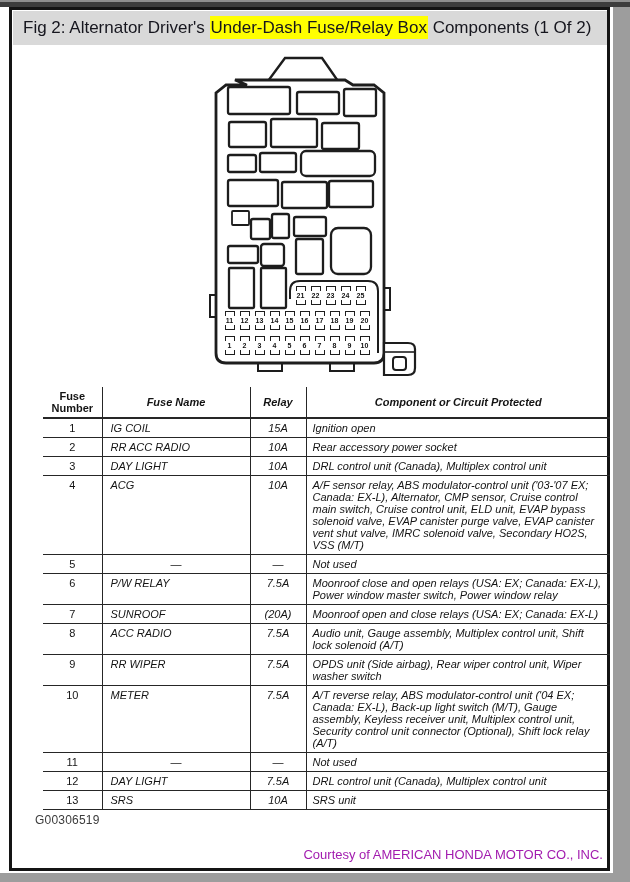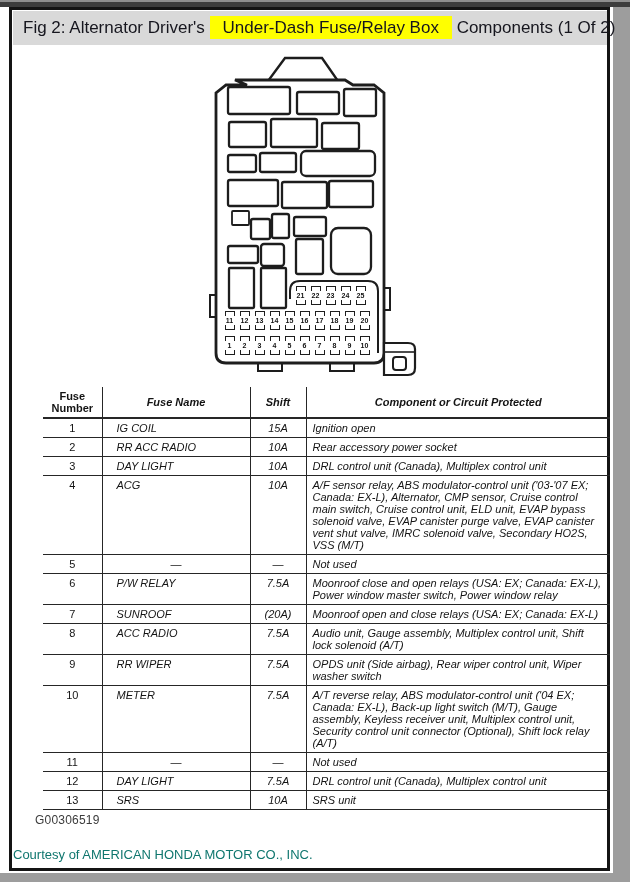--- a/index.html
+++ b/index.html
@@ -6,43 +6,43 @@
   .page{position:relative;width:630px;height:882px;background:#ffffff;overflow:hidden;
         font-family:"Liberation Sans",sans-serif;}
   
   .chrome-top{position:absolute;left:0;top:0;width:630px;height:7px;background:#3d3d3d;border-top:2px solid #8f8f8f;box-sizing:border-box;}
   .chrome-right{position:absolute;left:613px;top:7px;width:17px;height:875px;background:#9d9d9d;}
   .chrome-bottom{position:absolute;left:0;top:873px;width:630px;height:9px;background:#9d9d9d;}
   .frame{position:absolute;left:9px;top:7px;width:601px;height:864px;border:3px solid #141414;background:#fff;box-sizing:border-box;}
   
   .titlebar{position:absolute;left:13px;top:11px;width:594px;height:34px;background:#d9d9d9;
             font-size:17px;color:#16161e;line-height:34px;padding-left:10px;box-sizing:border-box;white-space:nowrap;}
-  .titlebar mark{background:#ffff00;padding:2px 13px;color:#16161e;}
+  .titlebar mark{background:#ffff00;padding:2px 1px;color:#16161e;}
   
   .diagram-svg{position:absolute;left:180px;top:55px;width:280px;height:330px;}
   .fuse-row{position:absolute;display:flex;}
   .fuse-row-a{left:293px;top:286px;}
   .fuse-row-b{left:222px;top:311px;}
   .fuse-row-c{left:222px;top:336px;}
   .fuse-cell{width:15px;display:flex;flex-direction:column;align-items:center;}
   .bkt{width:8px;height:4px;border:1.6px solid #1d1d1d;box-sizing:content-box;}
   .bkt-top{border-bottom:none;}
   .bkt-bot{border-top:none;}
   .fuse-num{font-size:7px;font-weight:700;line-height:9px;color:#111;font-family:"Liberation Sans",sans-serif;}
   
   .fuse-table{position:absolute;left:43px;top:387px;width:567px;border-collapse:collapse;table-layout:fixed;
               font-size:11px;line-height:12px;color:#141414;}
   .fuse-table th{font-weight:700;text-align:center;vertical-align:middle;padding:3px 2px;border-bottom:2px solid #262626;}
   .fuse-table th + th, .fuse-table td + td{border-left:1.3px solid #262626;font-style:italic;}
   .fuse-table td{border-bottom:1.3px solid #262626;padding:3px 6px;vertical-align:top;}
   .fuse-table td.ctr{text-align:center;padding-left:2px;padding-right:2px;}
-  .fuse-table td.name{padding-left:14px;}
+  .fuse-table td.name{padding-left:8px;}
   
   .graphic-id{position:absolute;left:35px;top:813px;font-size:12px;color:#3c3c3c;letter-spacing:.2px;}
-  .footer{position:absolute;left:13px;top:847px;width:590px;text-align:left;font-size:13px;color:#0f766e;}
+  .footer{position:absolute;left:13px;top:847px;width:590px;text-align:right;font-size:13px;color:#a21caf;}
 </style>
 </head>
 <body>
 
 <div class="page">
 
   <div class="chrome-top"></div>
   <div class="chrome-right"></div>
   <div class="chrome-bottom"></div>
 
@@ -228,21 +228,21 @@
     <colgroup>
       <col style="width:59px">
         <col style="width:148px">
         <col style="width:56px">
         <col style="width:304px">
     </colgroup>
     <thead>
       <tr>
         <th>Fuse Number</th>
         <th>Fuse Name</th>
-        <th>Shift</th>
+        <th>Relay</th>
         <th>Component or Circuit Protected</th>
       </tr>
     </thead>
     <tbody>
         <tr>
           <td class="ctr">1</td>
           <td class="name">IG COIL</td>
           <td class="ctr">15A</td>
           <td class="comp">Ignition open</td>
         </tr>

